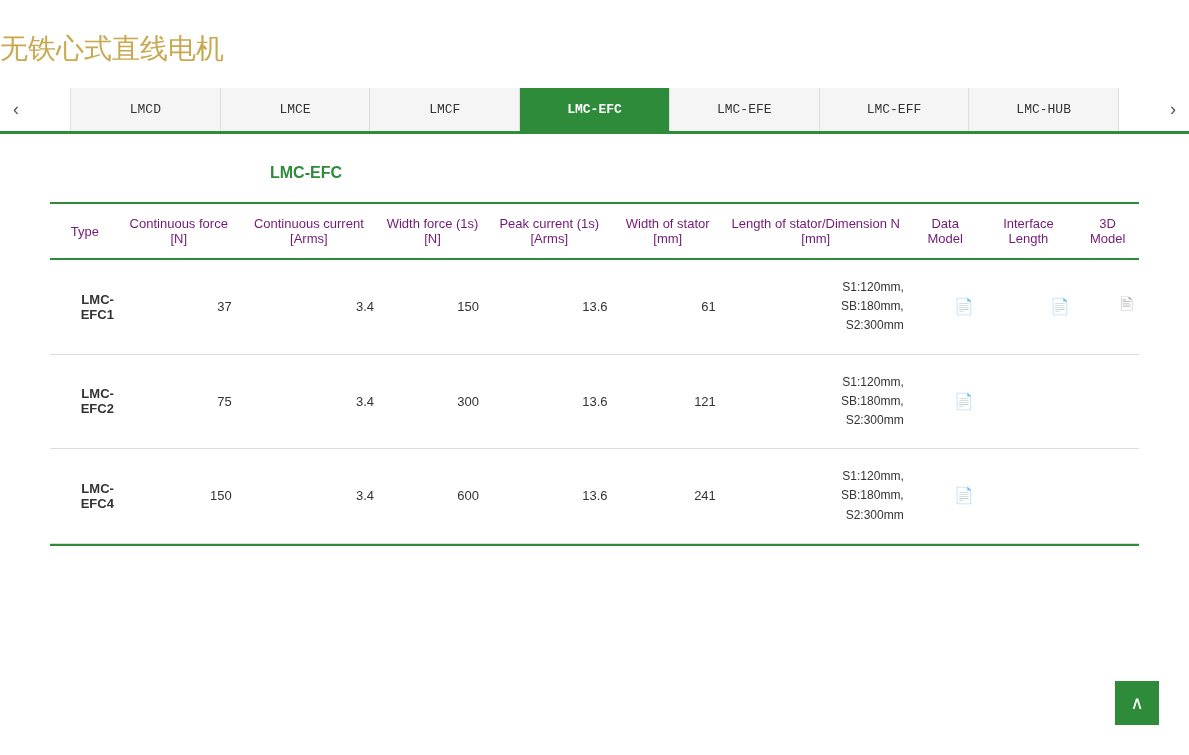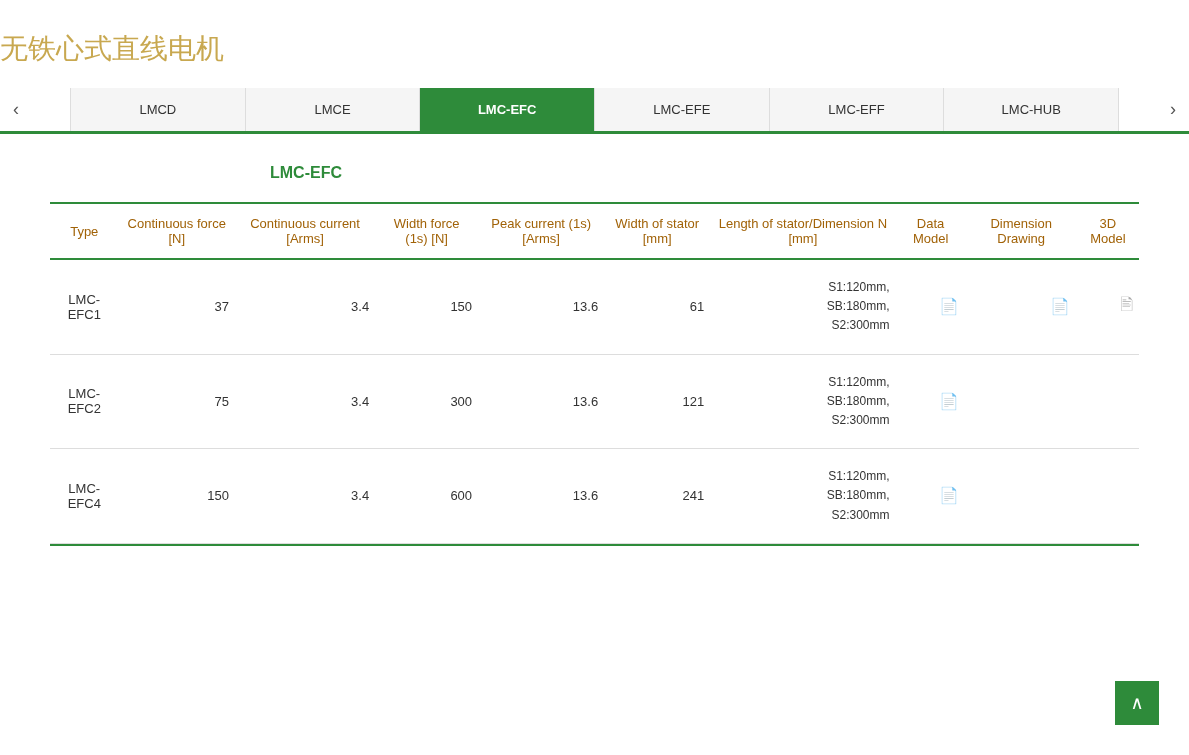--- a/index.html
+++ b/index.html
@@ -46,20 +46,21 @@
 
     .tab-item {
       flex: 1;
       text-align: center;
       padding: 14px 8px;
       cursor: pointer;
       font-size: 13px;
       color: #333;
       background: #f5f5f5;
       border-right: 1px solid #ddd;
+      font-family: Liberation Mono, monospace;
     }
     .tab-item:first-child { border-left: 1px solid #ddd; }
 
     .tab-item.active {
       background: #2e8b3a;
       color: #fff;
       font-weight: bold;
     }
 
     .content-area {
@@ -83,35 +84,36 @@
     .data-table thead tr {
       border-top: 2px solid #2e8b3a;
       border-bottom: 2px solid #2e8b3a;
     }
 
     .data-table th {
       padding: 12px 6px;
       text-align: center;
       font-weight: normal;
       font-size: 13px;
-      color: #a16207;
+      color: #701a75;
       vertical-align: middle;
     }
 
     .data-table td {
       padding: 18px 6px;
       text-align: right;
       font-size: 13px;
       color: #333;
       vertical-align: middle;
       border-bottom: 1px solid #ddd;
     }
 
     .data-table td.type-col {
-      text-align: center;
+      text-align: right;
+      font-weight: bold;
     }
 
     .data-table td.dim-col {
       text-align: right;
       font-size: 12px;
       line-height: 1.6;
     }
 
     .pdf-icon {
       display: inline-block;
@@ -150,20 +152,21 @@
 </head>
 <body>
 
 <h1 class="page-title">无铁心式直线电机</h1>
 
 <div class="tab-bar-wrapper">
   <span class="tab-arrow left">‹</span>
   <div class="tab-list" id="tab-list">
       <div class="tab-item">LMCD</div>
       <div class="tab-item">LMCE</div>
+      <div class="tab-item">LMCF</div>
       <div class="tab-item active">LMC-EFC</div>
       <div class="tab-item">LMC-EFE</div>
       <div class="tab-item">LMC-EFF</div>
       <div class="tab-item">LMC-HUB</div>
     </div>
   <span class="tab-arrow right">›</span>
 </div>
 
 <div class="content-area">
   <div class="section-title">LMC-EFC</div>
@@ -172,21 +175,21 @@
     <thead id="table-head">
         <tr>
           <th>Type</th>
           <th>Continuous force [N]</th>
           <th>Continuous current [Arms]</th>
           <th>Width force (1s) [N]</th>
           <th>Peak current (1s) [Arms]</th>
           <th>Width of stator [mm]</th>
           <th>Length of stator/Dimension N [mm]</th>
           <th>Data Model</th>
-          <th>Dimension Drawing</th>
+          <th>Interface Length</th>
           <th>3D Model</th>
         </tr>
       </thead>
     <tbody id="table-body">
         <tr>
           <td class="type-col">LMC-EFC1</td>
           <td>37</td>
           <td>3.4</td>
           <td>150</td>
           <td>13.6</td>

